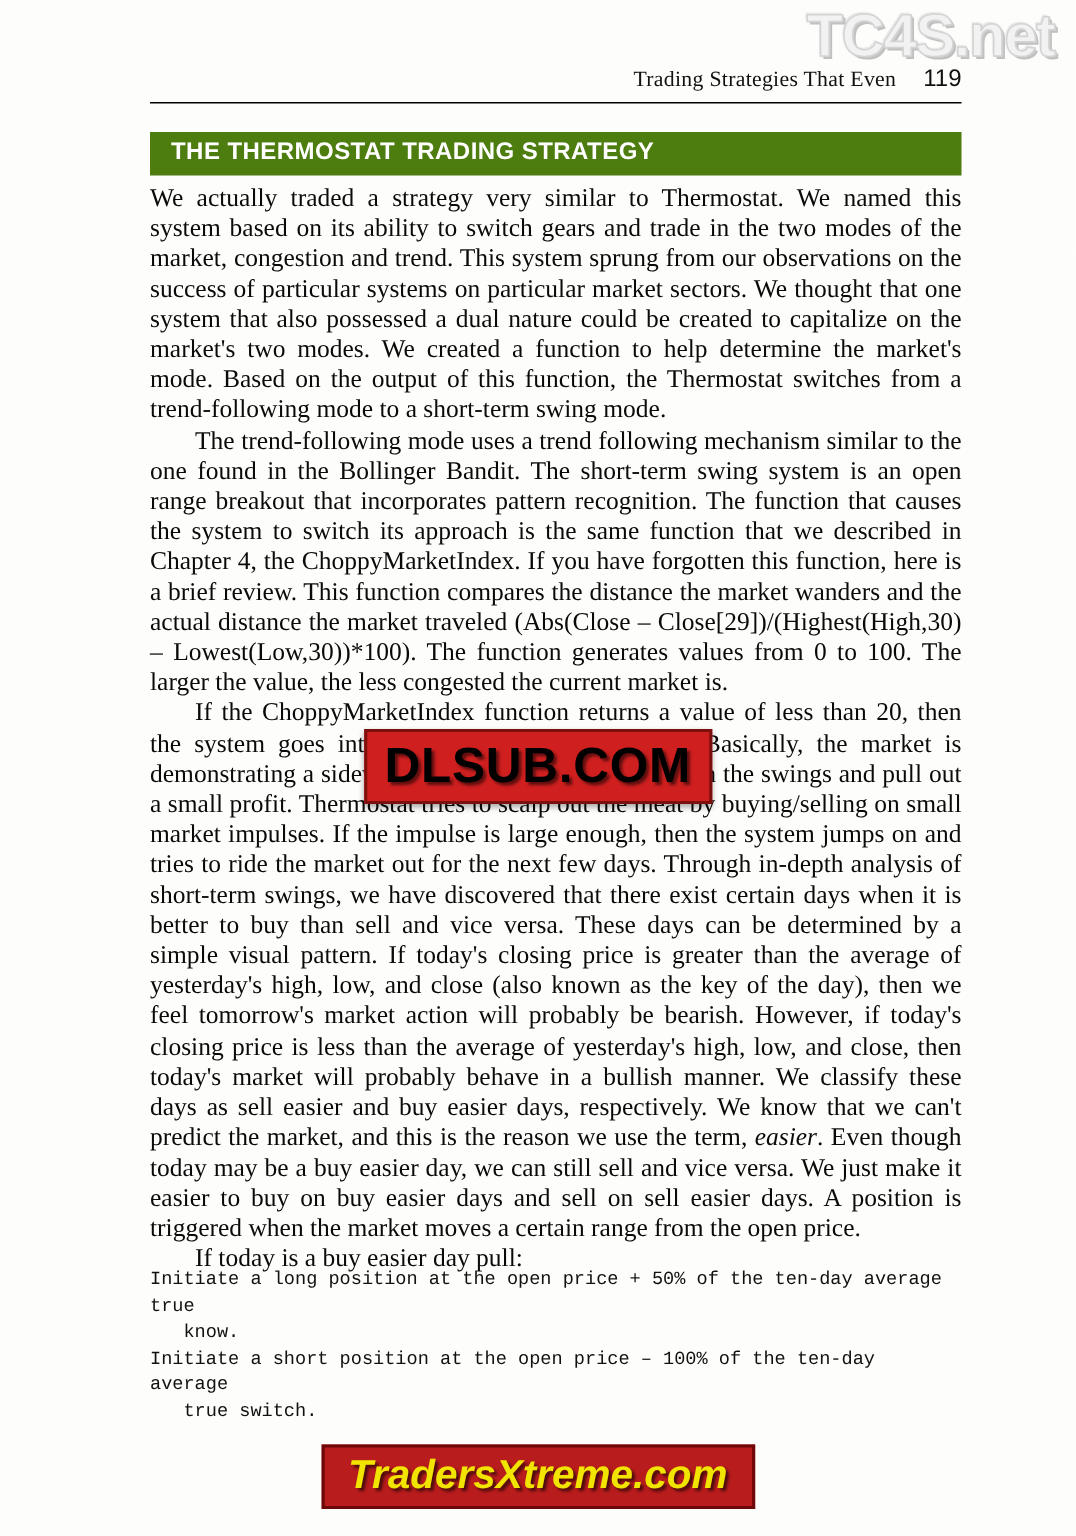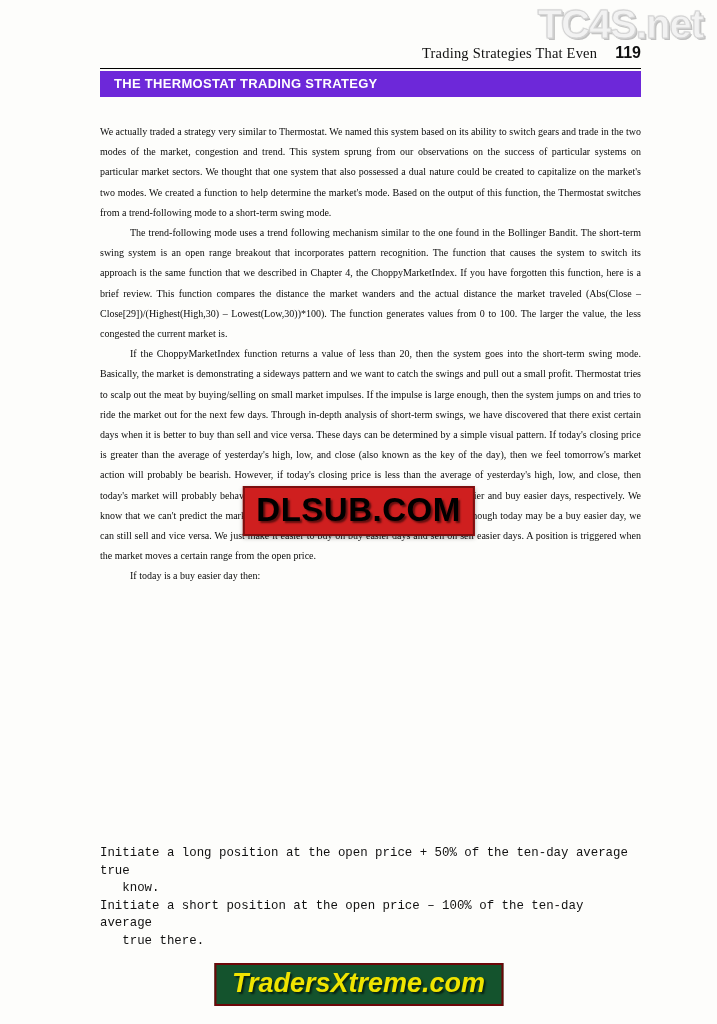--- a/index.html
+++ b/index.html
@@ -52,70 +52,70 @@
     text-align: right;
     font-family: "Liberation Serif", serif;
     font-size: 14.5px;
     color: #111;
   }
   .running-head .title {
     letter-spacing: 0.2px;
   }
   .running-head .folio {
     font-family: "Liberation Sans", sans-serif;
-    font-weight: bold;
+    font-weight: normal;
     font-size: 16px;
     margin-left: 18px;
   }
   .rule {
     position: absolute;
     left: 100px;
     right: 76px;
     top: 68px;
     border-top: 1.2px solid #000;
   }
 
   
   .heading-bar {
     position: absolute;
     left: 100px;
     right: 76px;
-    top: 71px;
-    background: #6d28d9;
+    top: 88px;
+    background: #4d7c0f;
     color: #ffffff;
     padding: 5px 0 6px 14px;
     font-family: "Liberation Sans", sans-serif;
     font-weight: bold;
-    font-size: 13px;
+    font-size: 16px;
     letter-spacing: 0.3px;
   }
 
   
   .content {
     position: absolute;
     left: 100px;
     right: 76px;
     top: 122px;
-    font-size: 10px;
+    font-size: 17px;
     line-height: 20.2px;
     color: #0a0a0a;
     text-align: justify;
     text-justify: inter-word;
   }
   .content p {
     margin: 0 0 0 0;
     text-indent: 0;
   }
   .content p.indent {
     text-indent: 30px;
   }
   .content p + p {
     margin-top: 0;
   }
-  .italic { }
+  .italic { font-style: italic; }
 
   
   .code {
     position: absolute;
     left: 100px;
     right: 76px;
     top: 845px;
     font-family: "Liberation Mono", monospace;
     font-size: 12.4px;
     line-height: 17.5px;
@@ -146,21 +146,21 @@
   .bottom-watermark {
     position: absolute;
     left: 50%;
     bottom: 18px;
     transform: translateX(-50%);
     font-family: "Liberation Sans", sans-serif;
     font-weight: bold;
     font-style: italic;
     font-size: 27px;
     color: #f0e400;
-    background: #14532d;
+    background: #b91c1c;
     padding: 3px 16px 5px 16px;
     border: 2px solid #6d0709;
     text-shadow: 2px 2px 2px rgba(0,0,0,0.6);
     white-space: nowrap;
   }
 </style>
 </head>
 <body>
 
 <div class="page">
@@ -172,25 +172,25 @@
   </div>
 
   <div class="rule"></div>
 
   <div class="heading-bar">THE THERMOSTAT TRADING STRATEGY</div>
 
   <div class="content">
     <p>We actually traded a strategy very similar to Thermostat. We named this system based on its ability to switch gears and trade in the two modes of the market, congestion and trend. This system sprung from our observations on the success of particular systems on particular market sectors. We thought that one system that also possessed a dual nature could be created to capitalize on the market's two modes. We created a function to help determine the market's mode. Based on the output of this function, the Thermostat switches from a trend-following mode to a short-term swing mode.</p>
     <p class="indent">The trend-following mode uses a trend following mechanism similar to the one found in the Bollinger Bandit. The short-term swing system is an open range breakout that incorporates pattern recognition. The function that causes the system to switch its approach is the same function that we described in Chapter 4, the ChoppyMarketIndex. If you have forgotten this function, here is a brief review. This function compares the distance the market wanders and the actual distance the market traveled (Abs(Close – Close[29])/(Highest(High,30) – Lowest(Low,30))*100). The function generates values from 0 to 100. The larger the value, the less congested the current market is.</p>
     <p class="indent"><span>If the ChoppyMarketIndex function returns a value of less than 20, then the system goes into the short-term swing mode. Basically, the market is demonstrating a sideways pattern and we want to catch the swings and pull out a small profit. Thermostat tries to scalp out the meat by buying/selling on small market impulses. If the impulse is large enough, then the system jumps on and tries to ride the market out for the next few days. Through in-depth analysis of short-term swings, we have discovered that there exist certain days when it is better to buy than sell and vice versa. These days can be determined by a simple visual pattern. If today's closing price is greater than the average of yesterday's high, low, and close (also known as the key of the day), then we feel tomorrow's market action will probably be bearish. However, if today's closing price is less than the average of yesterday's high, low, and close, then today's market will probably behave in a bullish manner. We classify these days as sell easier and buy easier days, respectively. We know that we can't predict the market, and this is the reason we use the term, </span><span class="italic">easier</span><span>. Even though today may be a buy easier day, we can still sell and vice versa. We just make it easier to buy on buy easier days and sell on sell easier days. A position is triggered when the market moves a certain range from the open price.</span></p>
-    <p class="indent">If today is a buy easier day then:</p>
+    <p class="indent">If today is a buy easier day pull:</p>
   </div>
 
   <div class="code"><span>Initiate a long position at the open price + 50% of the ten-day average true</span>
 <span>   know.</span>
 <span>Initiate a short position at the open price – 100% of the ten-day average</span>
-<span>   true there.</span></div>
+<span>   true switch.</span></div>
 
   <div class="center-watermark">DLSUB.COM</div>
 
   <div class="bottom-watermark">TradersXtreme.com</div>
 
 </div>
 
 </body></html>

